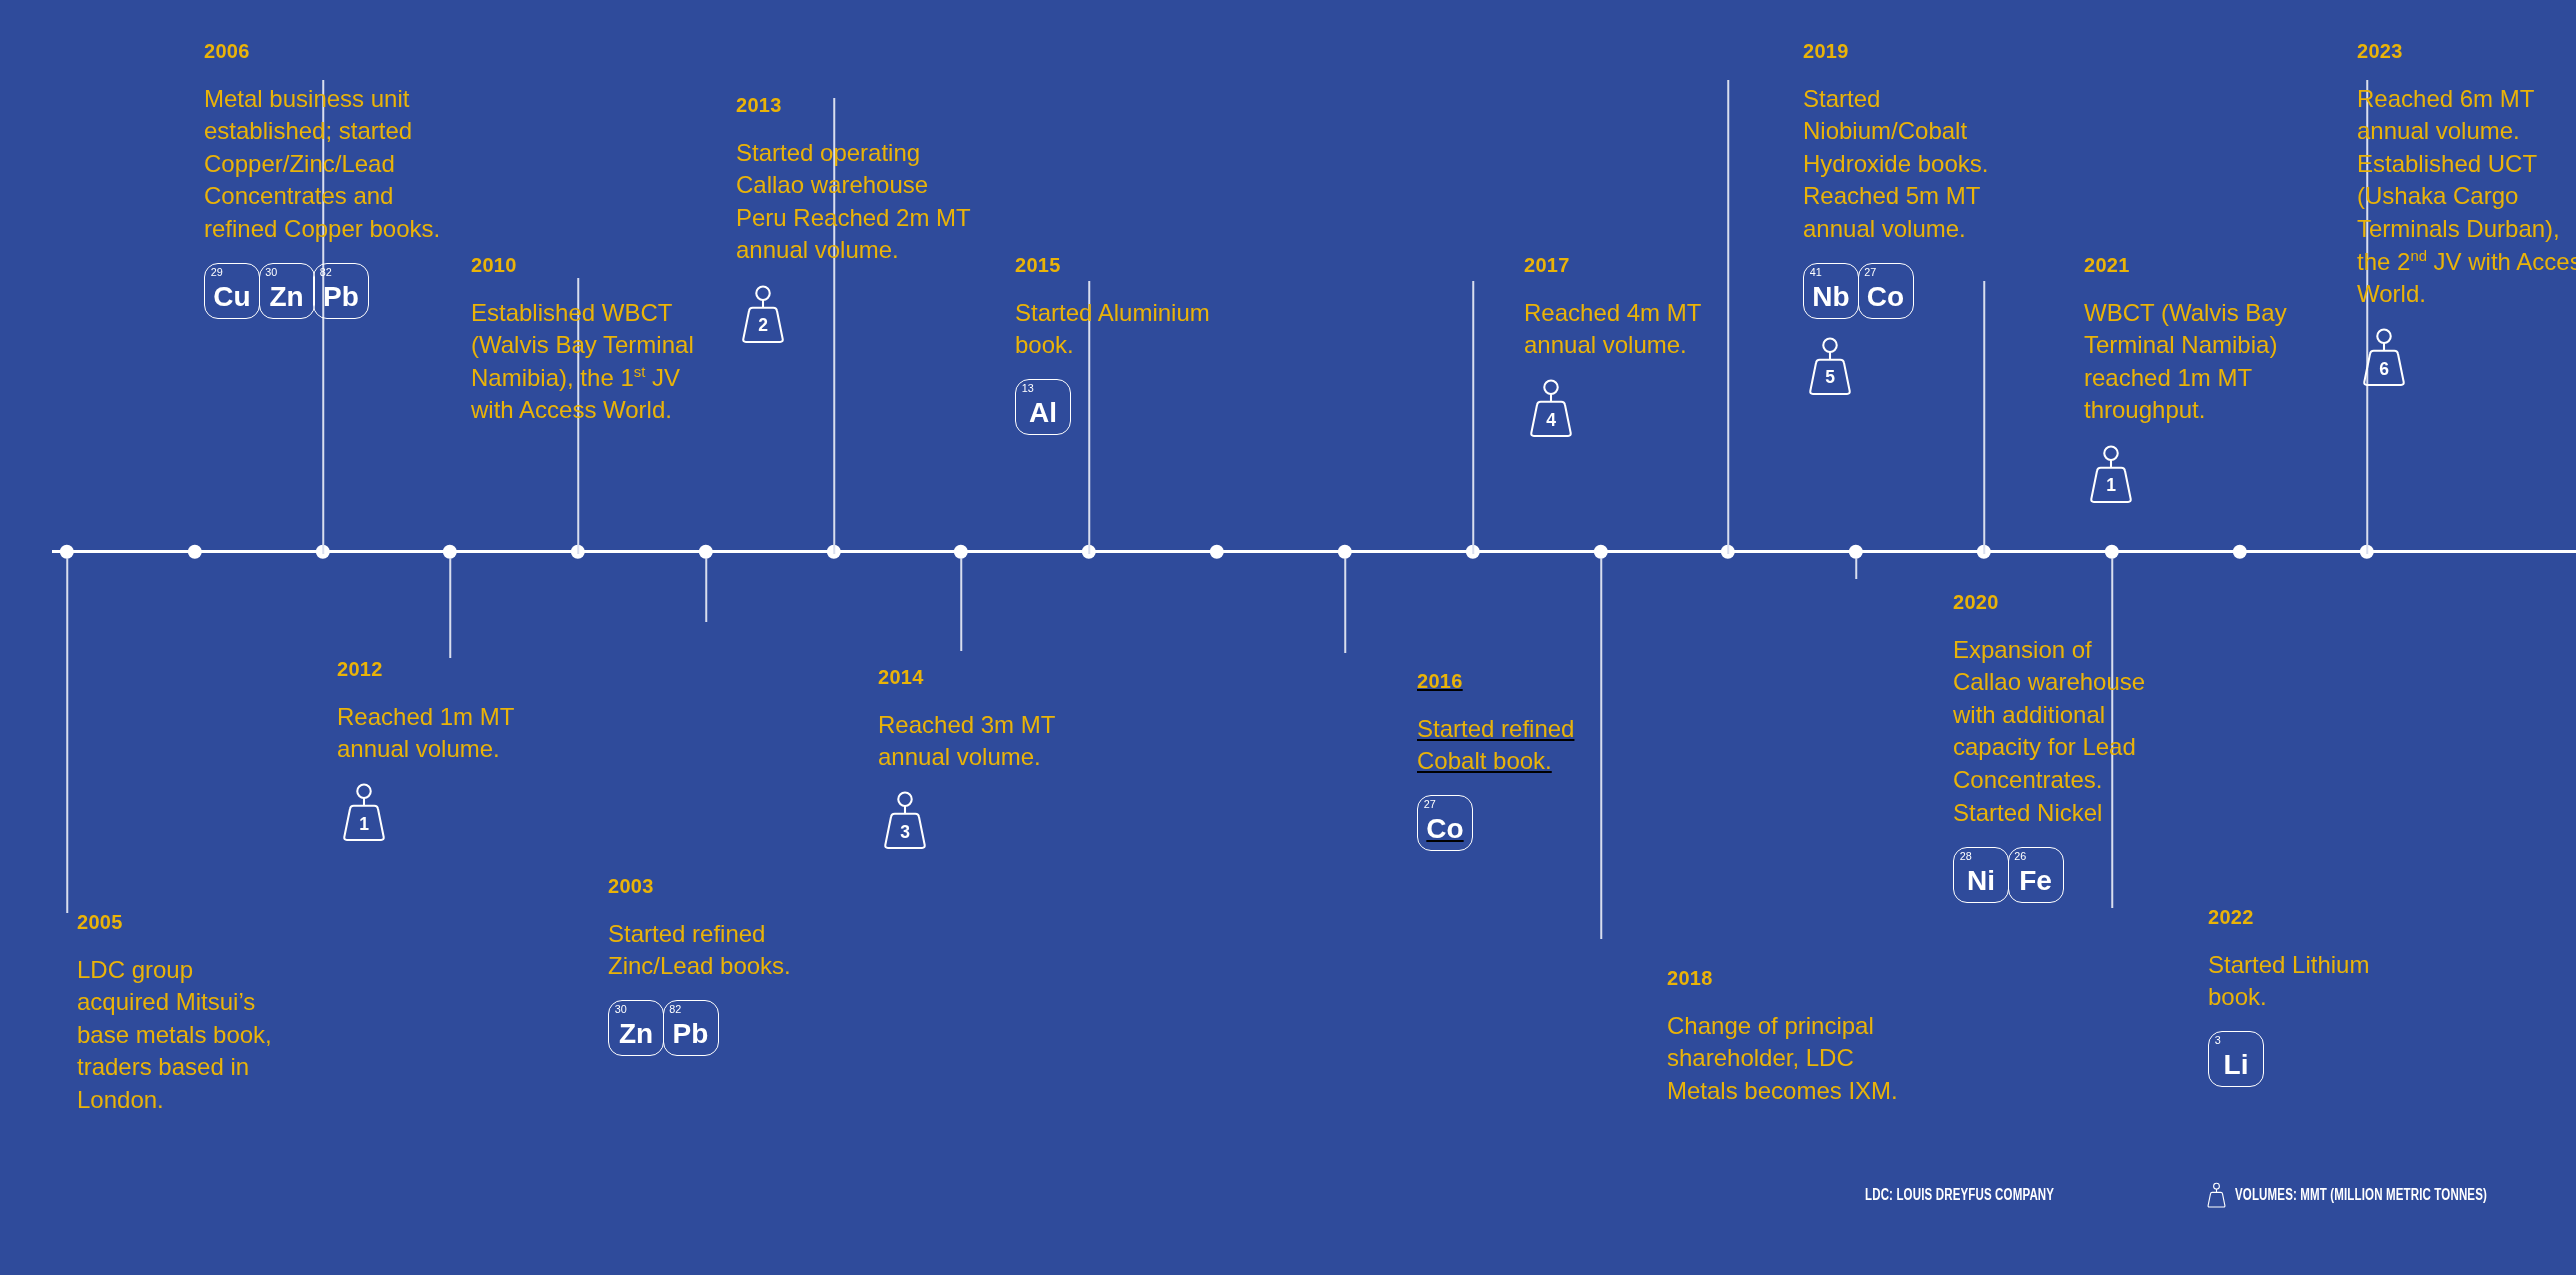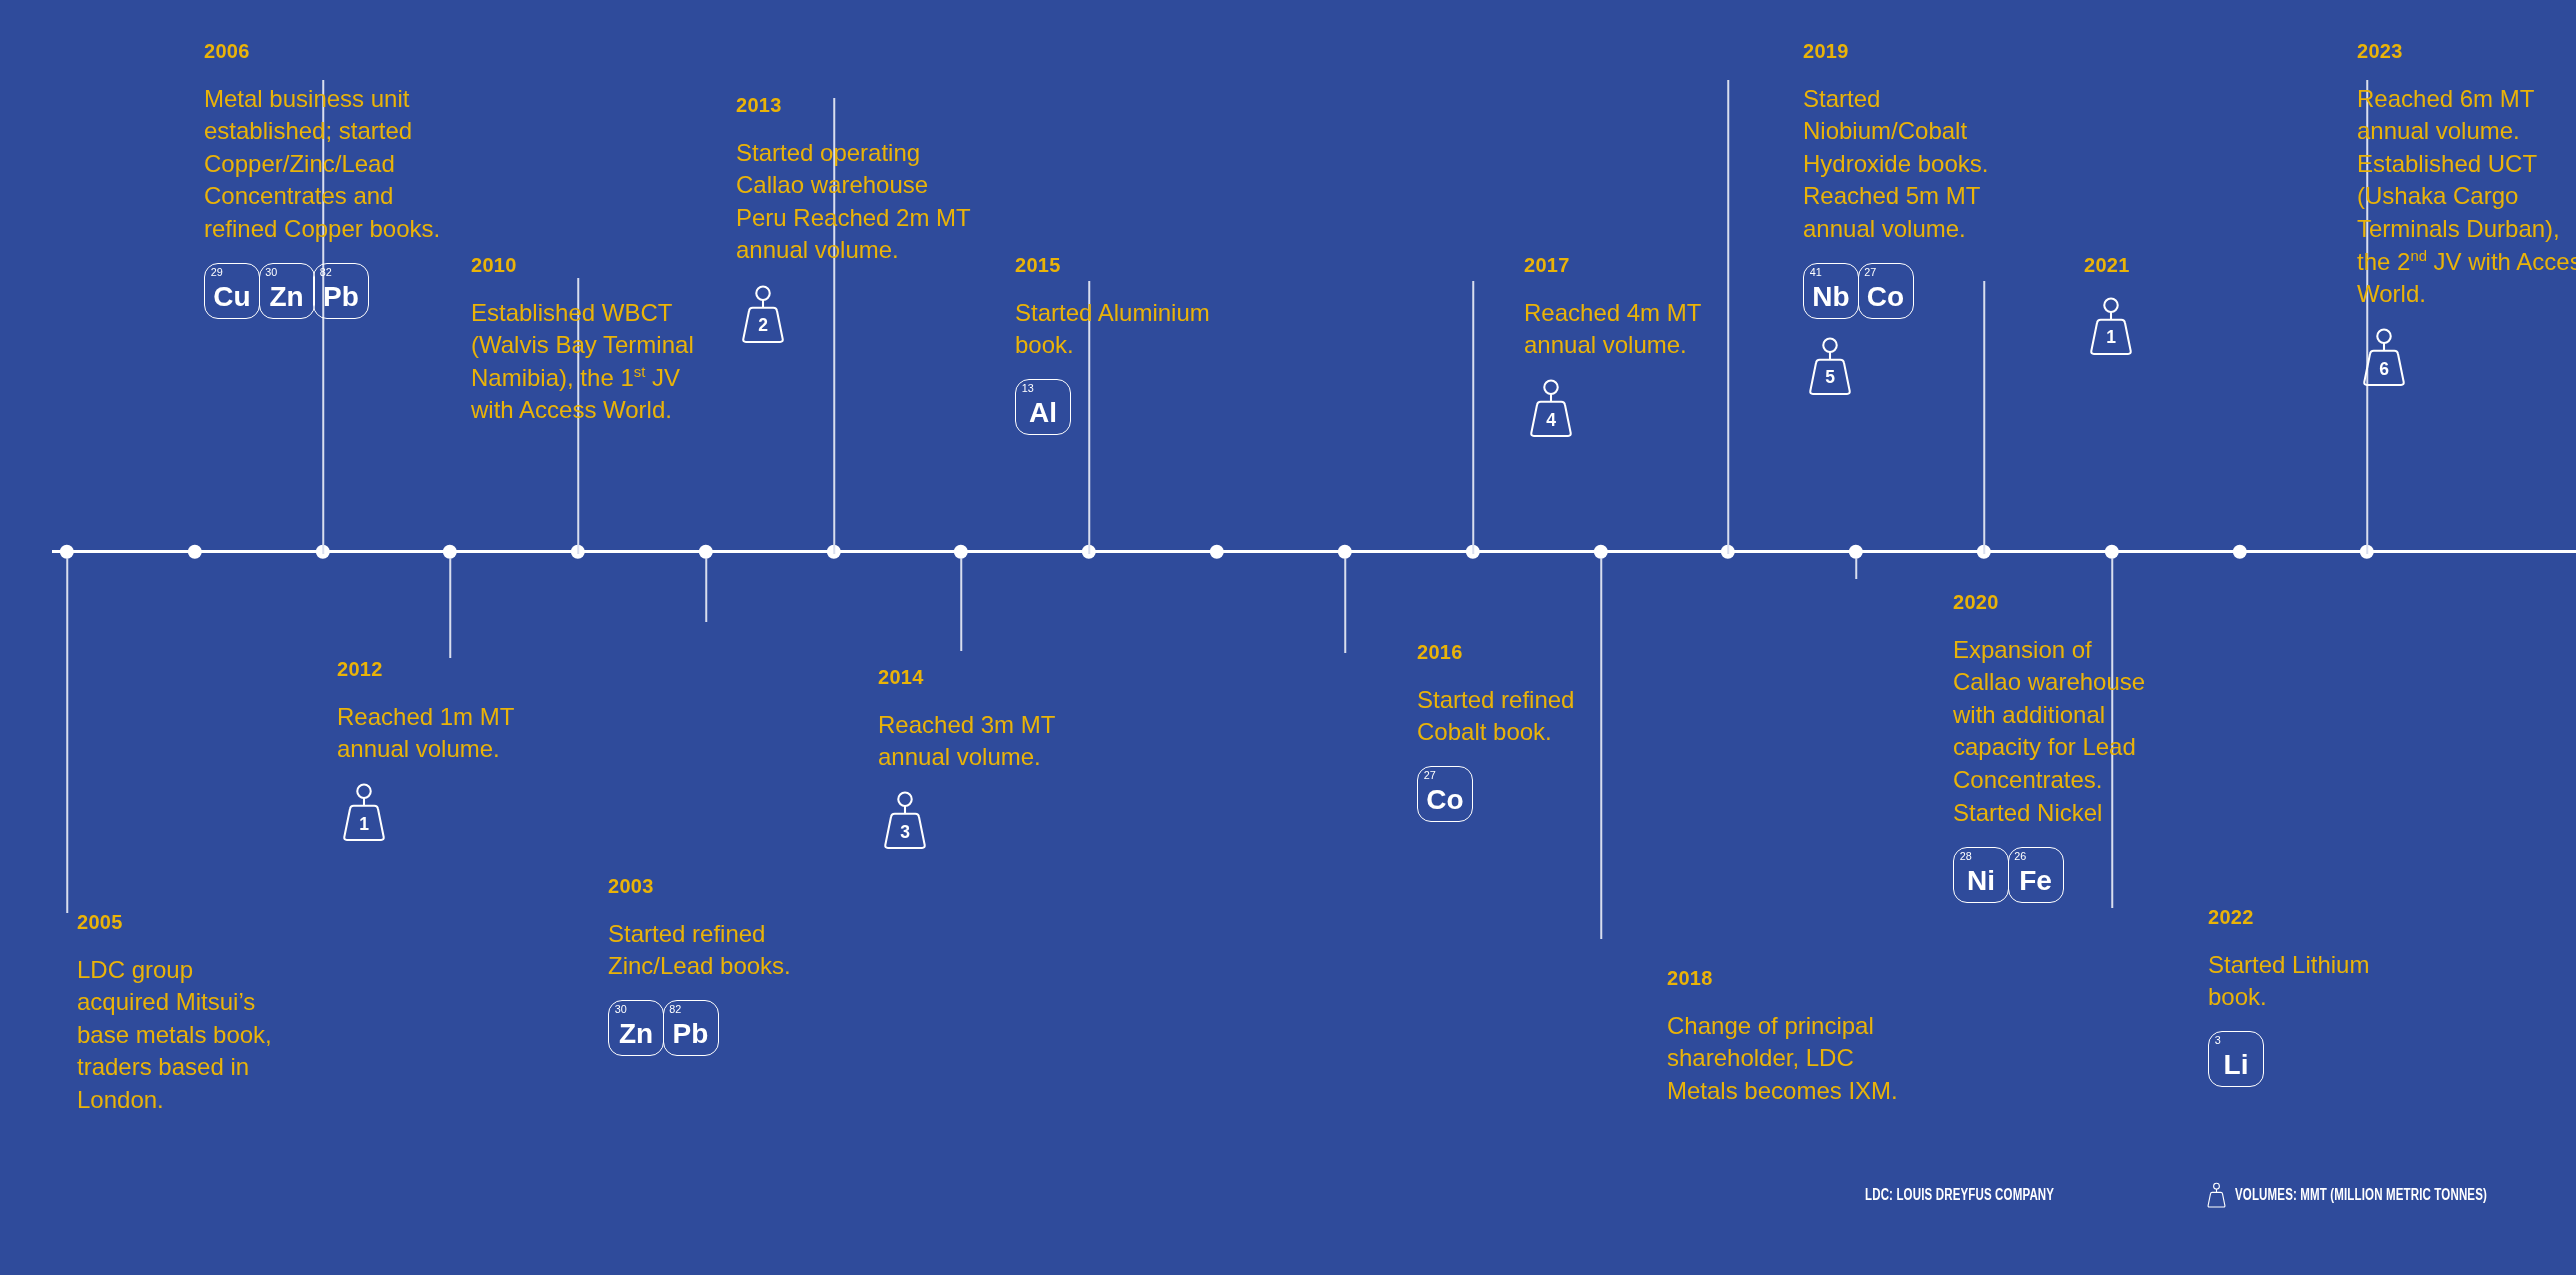--- a/index.html
+++ b/index.html
@@ -237,21 +237,21 @@
       <div class="entry" style="left: 1015px; top: 255px; width: 206px;">
         <div class="year">2015</div>
         <div class="desc">Started Aluminium book.</div>
         <div class="tiles">
           <div class="tile">
             <span class="num">13</span>
             <span class="sym">Al</span>
           </div>
         </div>
       </div>
-      <div class="entry" style="left: 1417px; top: 642px; width: 206px;">
+      <div class="entry" style="left: 1417px; top: 671px; width: 206px; text-decoration: underline;">
         <div class="year">2016</div>
         <div class="desc">Started refined Cobalt book.</div>
         <div class="tiles">
           <div class="tile">
             <span class="num">27</span>
             <span class="sym">Co</span>
           </div>
         </div>
       </div>
       <div class="entry" style="left: 1524px; top: 255px; width: 206px;">
@@ -301,20 +301,21 @@
             <span class="sym">Ni</span>
           </div>
           <div class="tile">
             <span class="num">26</span>
             <span class="sym">Fe</span>
           </div>
         </div>
       </div>
       <div class="entry" style="left: 2084px; top: 255px; width: 206px;">
         <div class="year">2021</div>
+        <div class="desc">WBCT (Walvis Bay Terminal Namibia) reached 1m MT throughput.</div>
         <div class="weight">
           <svg viewBox="0 0 104 112" width="54" height="58">
             <circle cx="52" cy="16" r="13" fill="none" stroke="#FFFFFF" stroke-width="4"></circle>
             <line x1="52" y1="29" x2="52" y2="44" stroke="#FFFFFF" stroke-width="4"></line>
             <path d="M32 44 L72 44 Q78 44 79 50 L90 104 Q91 110 85 110 L19 110 Q13 110 14 104 L25 50 Q26 44 32 44 Z" fill="none" stroke="#FFFFFF" stroke-width="4"></path>
           </svg>
           <div class="wnum">1</div>
         </div>
       </div>
       <div class="entry" style="left: 2208px; top: 907px; width: 206px;">

